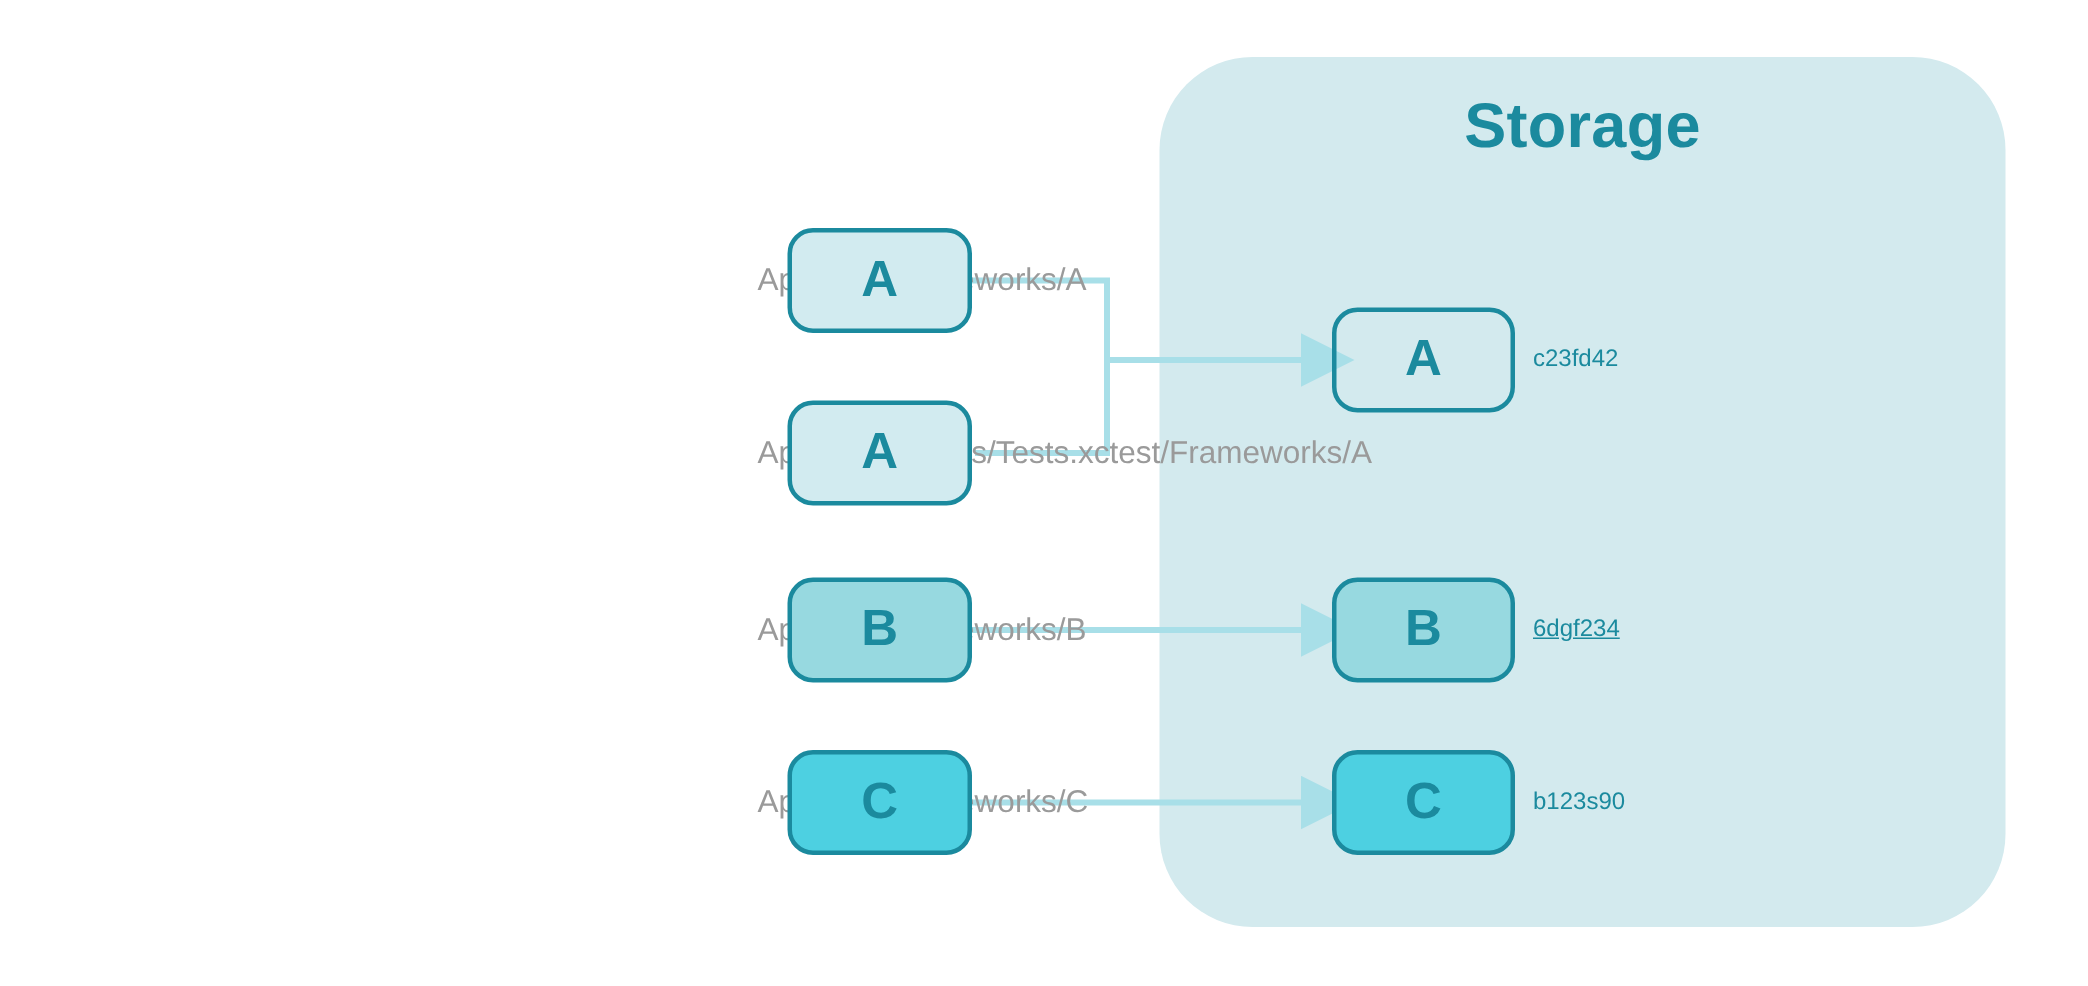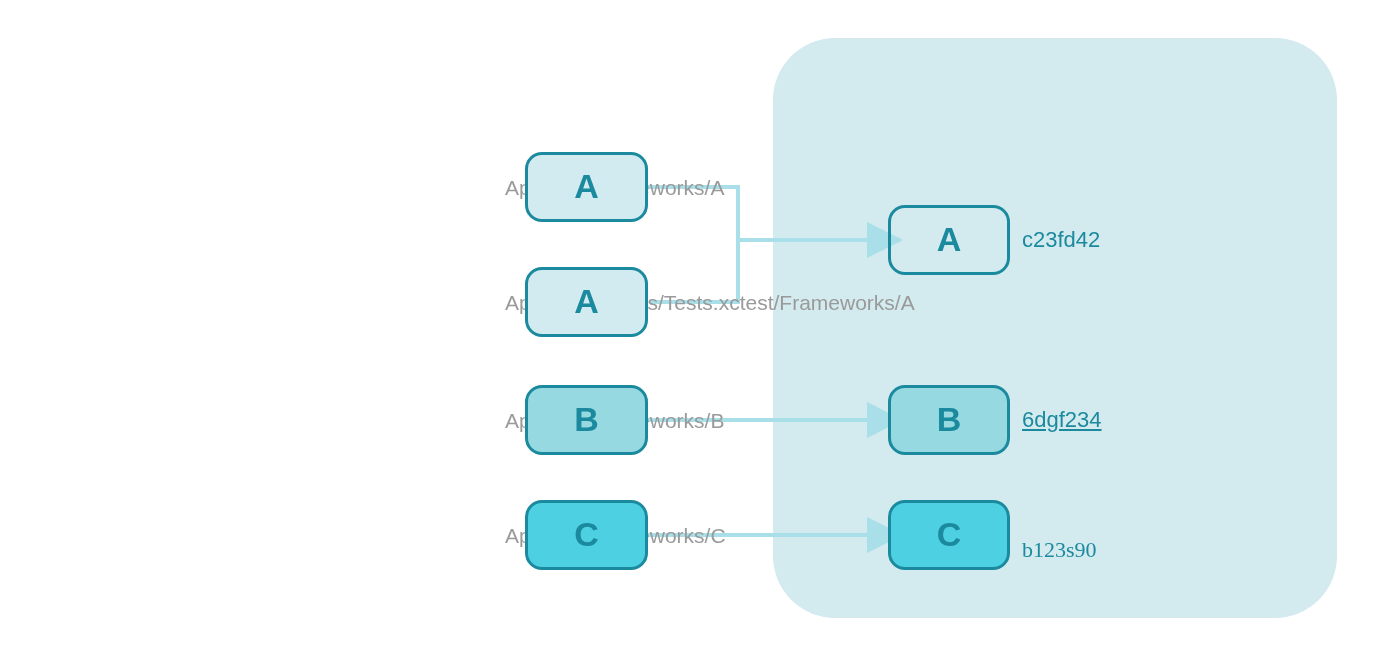--- a/index.html
+++ b/index.html
@@ -97,32 +97,33 @@
     color: #9a9a9a;
     line-height: 1;
     transform: translateY(-50%);
   }
   .path-label > span { position: relative; right: 0; }
   
   .hash-label {
     position: absolute;
     left: 1022px;
     white-space: nowrap;
-    font-size: 22px;
+    font-size: 16px;
     color: #1b8a9e;
     line-height: 1;
     transform: translateY(-50%);
   }
 </style>
 </head>
 <body>
 
 <div id="canvas">
 
   <div id="storage-panel"></div>
+  <div id="storage-title">Storage</div>
 
   <svg id="connectors" viewBox="0 0 1392 657" xmlns="http://www.w3.org/2000/svg">
     <defs>
       <marker id="arrowhead" markerWidth="9" markerHeight="9" refX="0.5" refY="4.5" orient="auto" markerUnits="strokeWidth">
         <path d="M0,0 L9,4.5 L0,9 z" fill="#a8dfe8"></path>
       </marker>
     </defs>
     <g stroke="#a8dfe8" stroke-width="4" fill="none">
 
       <path d="M648,187 L738,187 L738,302 L650,302"></path>
@@ -168,15 +169,15 @@
   <div class="hash-label" style="top:240px;">c23fd42</div>
 
   <div class="node right fill-b" style="top:385px;">
     <span class="node-letter">B</span>
   </div>
   <div class="hash-label" style="top:420px;text-decoration:underline;">6dgf234</div>
 
   <div class="node right fill-c" style="top:500px;">
     <span class="node-letter">C</span>
   </div>
-  <div class="hash-label" style="top:550px;font-family:Liberation Serif, serif;">b123s90</div>
+  <div class="hash-label" style="top:535px;">b123s90</div>
 
 </div>
 
 </body></html>

